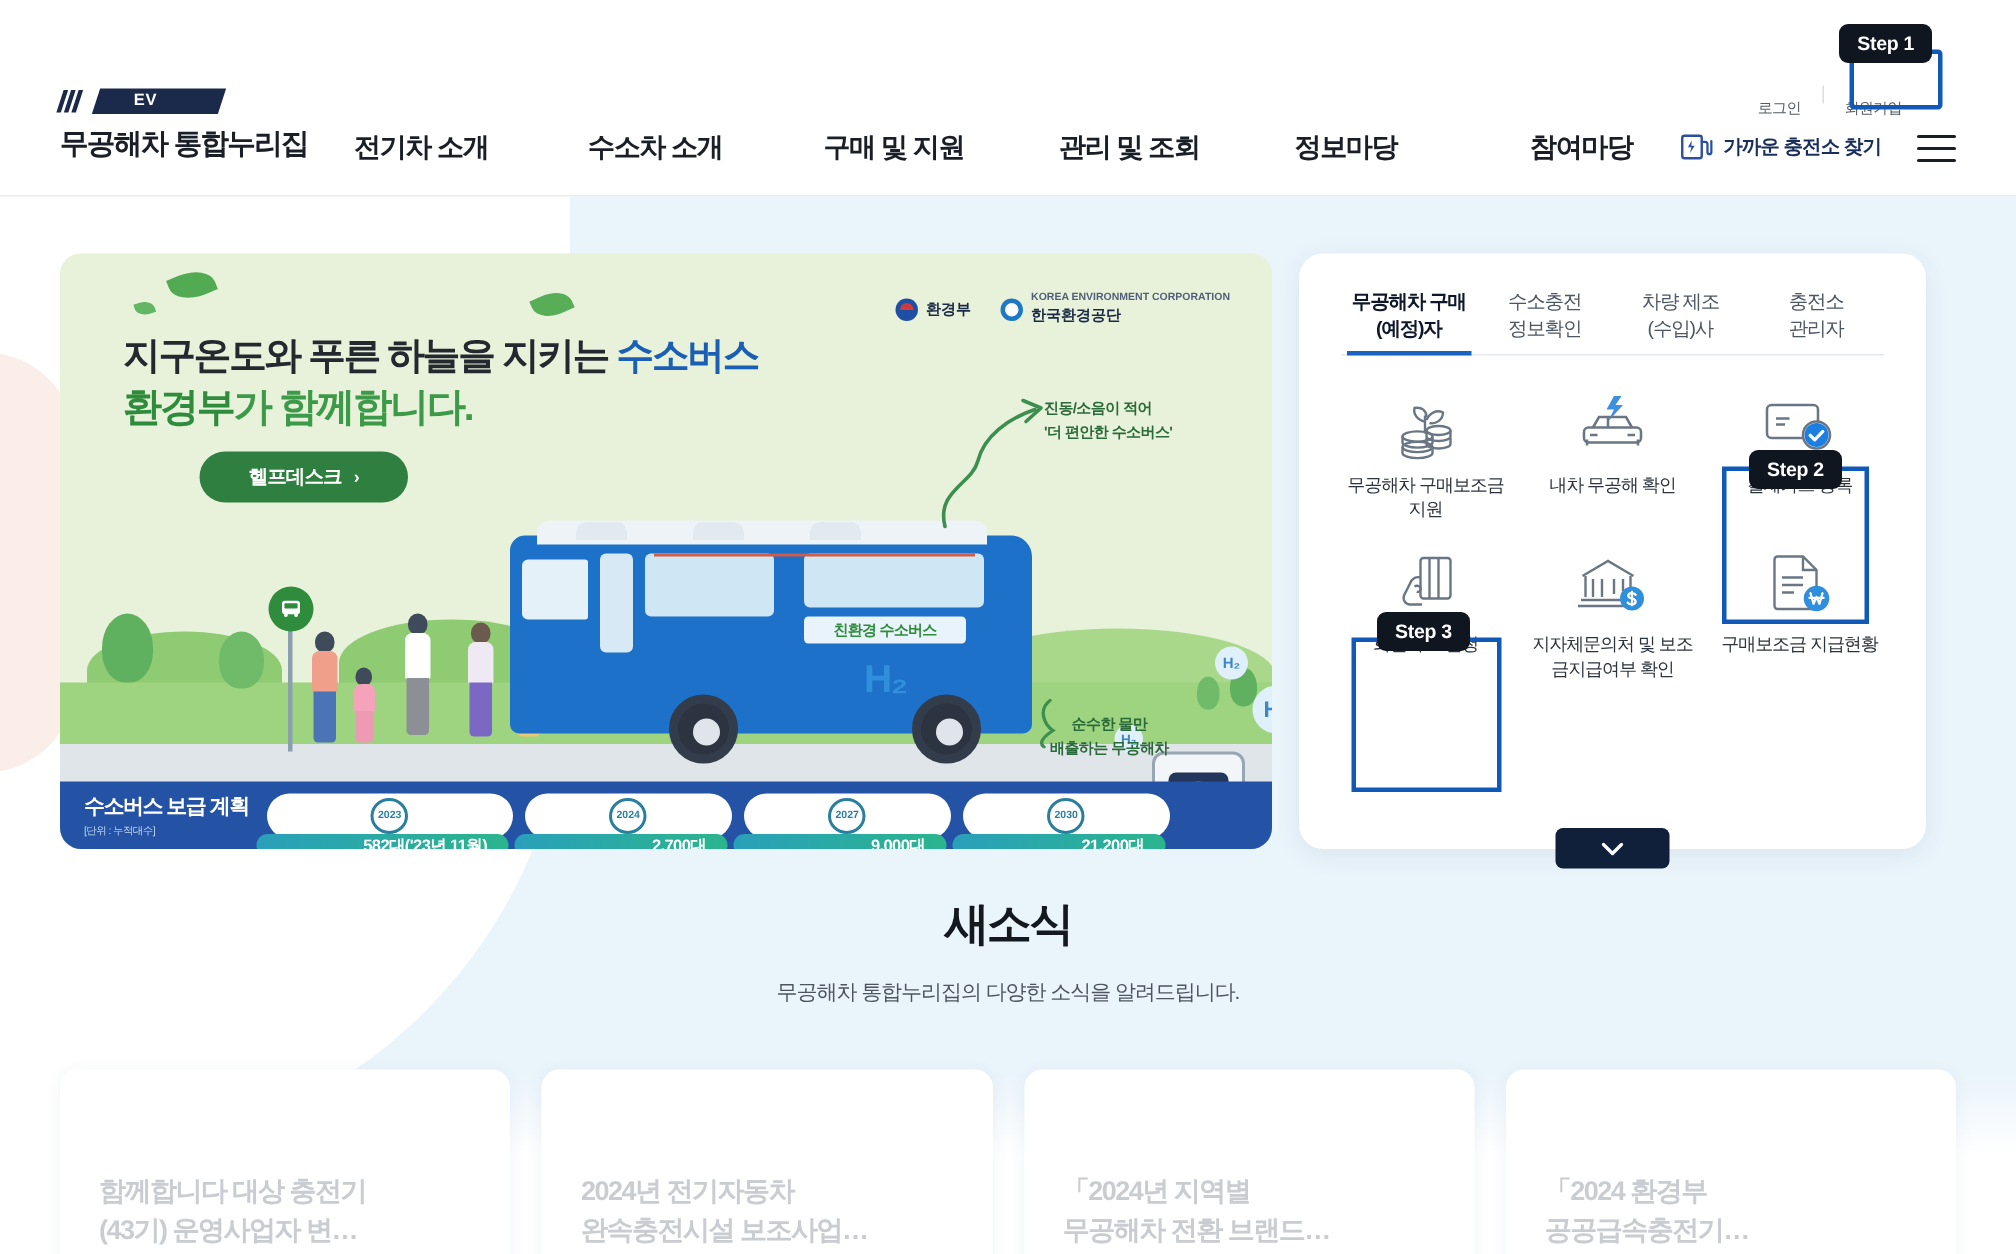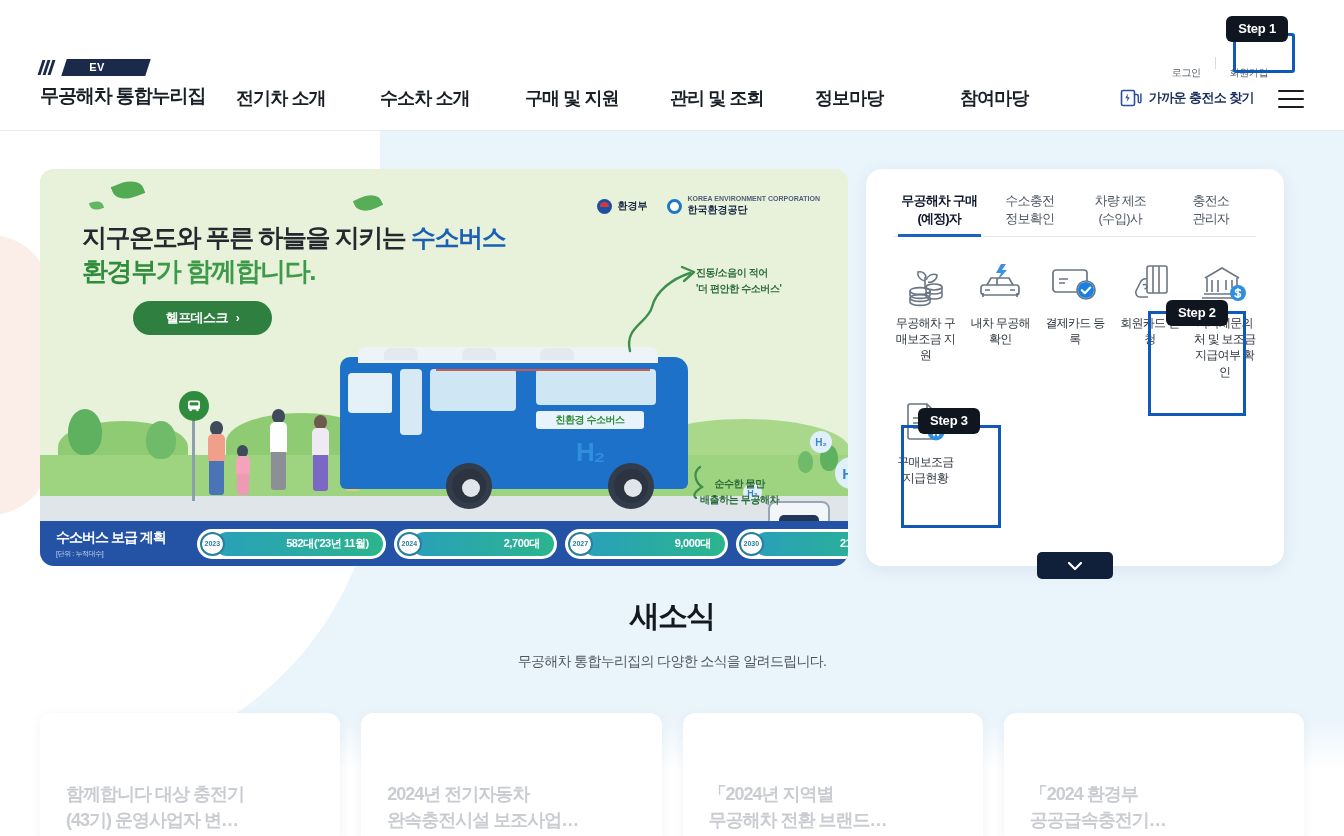--- a/index.html
+++ b/index.html
@@ -95,21 +95,21 @@
   .logo-text {
     margin-top: 7px; font-size: 19px; font-weight: bold;
     color: #1a1f27; letter-spacing: -1.1px; white-space: nowrap;
   }
 
   .gnb { position: absolute; left: 236px; top: 86px; display: flex; }
   .gnb-item {
     font-size: 18px; font-weight: bold; color: #1a1f27;
     letter-spacing: -0.9px; white-space: nowrap; cursor: pointer;
   }
-  .gnb-item + .gnb-item { margin-left: 0; }
+  .gnb-item + .gnb-item { margin-left: 12px; }
 
   .find-station {
     position: absolute; right: 90px; top: 86px;
     display: flex; align-items: center; gap: 6px; cursor: pointer;
   }
   .find-station .label {
     font-size: 13px; font-weight: bold; color: #1a2e5c; letter-spacing: -0.6px;
     white-space: nowrap;
   }
   .hamburger {
@@ -206,29 +206,29 @@
 
   .busstop-pole { position: absolute; left: 152px; top: 236px; width: 3px; height: 96px; background: #8aa1ad; }
   .busstop-sign { position: absolute; left: 137px; top: 350px; }
 
   .road { position: absolute; left: 0; top: 327px; width: 808px; height: 25px; background: #dfe5e8; }
   .grass { position: absolute; left: 0; top: 286px; width: 808px; height: 44px; background: #9ed47f; }
 
   
   .hero-bottom {
     position: absolute; left: 0; bottom: 0; width: 808px; height: 45px;
-    background: #2453a6; display: flex; align-items: center; padding: 0 12px; gap: 19px;
+    background: #2453a6; display: flex; align-items: center; padding: 0 12px;
   }
   .plan-title { margin-left: 4px; color: #ffffff; }
   .plan-title .t1 { font-size: 14px; font-weight: bold; letter-spacing: -1px; white-space: nowrap; }
   .plan-title .t2 { font-size: 7px; color: #c6d6ef; letter-spacing: -0.4px; margin-top: 2px; white-space: nowrap; }
   .plan-items { display: flex; gap: 8px; margin-left: 12px; }
   .plan-item {
     height: 30px; background: #ffffff; border-radius: 16px;
-    display: flex; align-items: center; padding: 3px; position: relative;
+    display: flex; align-items: center; padding: 3px; position: relative; flex-direction: column;
   }
   .plan-year {
     width: 25px; height: 24px; border-radius: 50%;
     background: #ffffff; border: 2px solid #2a7f9e;
     color: #2a7f9e; font-size: 7px; font-weight: bold;
     display: flex; align-items: center; justify-content: center;
     flex: 0 0 auto; z-index: 2;
   }
   .plan-bar {
     height: 24px; border-radius: 14px; margin-left: -10px;
@@ -258,21 +258,21 @@
     flex: 1; text-align: center; font-size: 13px; letter-spacing: -0.8px;
     line-height: 1.35; color: #4c5663; padding-bottom: 9px; cursor: pointer;
     position: relative; font-weight: normal;
   }
   .svc-tab.active { color: #0f172a; font-weight: bold; }
   .svc-tab.active::after {
     content: ""; position: absolute; left: 4px; right: 4px; bottom: -1px;
     height: 3px; background: #1a63bf;
   }
   .svc-grid {
-    display: grid; grid-template-columns: repeat(5, 1fr);
+    display: grid; grid-template-columns: repeat(3, 1fr);
     row-gap: 4px; margin: 14px 22px 0;
   }
   .svc-cell {
     display: flex; flex-direction: column; align-items: center; cursor: pointer;
     padding: 8px 4px 6px; position: relative;
   }
   .svc-icon { width: 56px; height: 50px; display: flex; align-items: center; justify-content: center; }
   .svc-label {
     margin-top: 6px; font-size: 12px; color: #2c333d; letter-spacing: -0.7px;
     text-align: center; line-height: 1.35;

